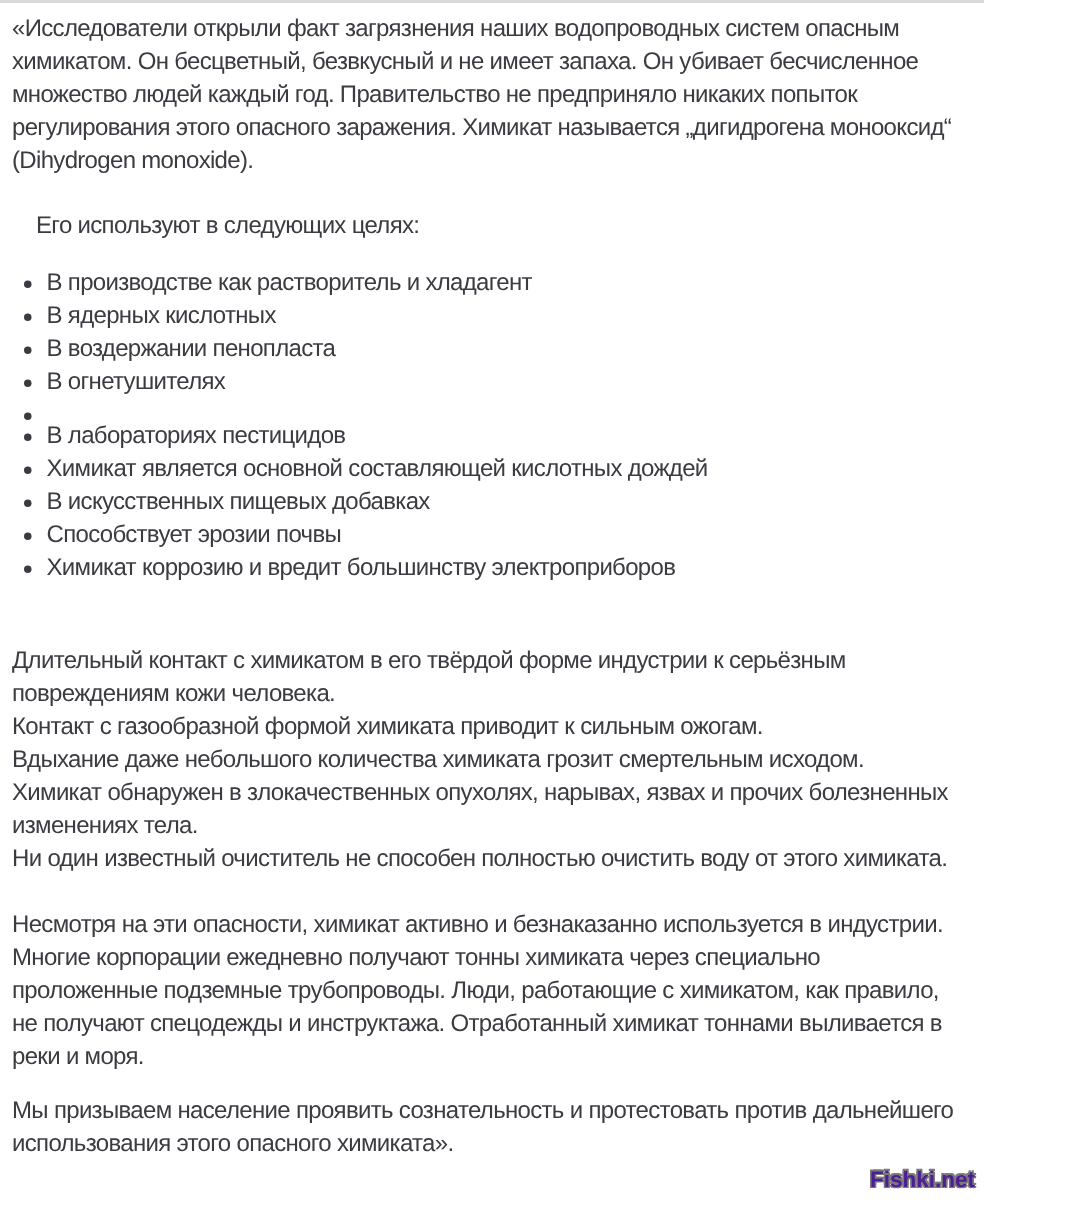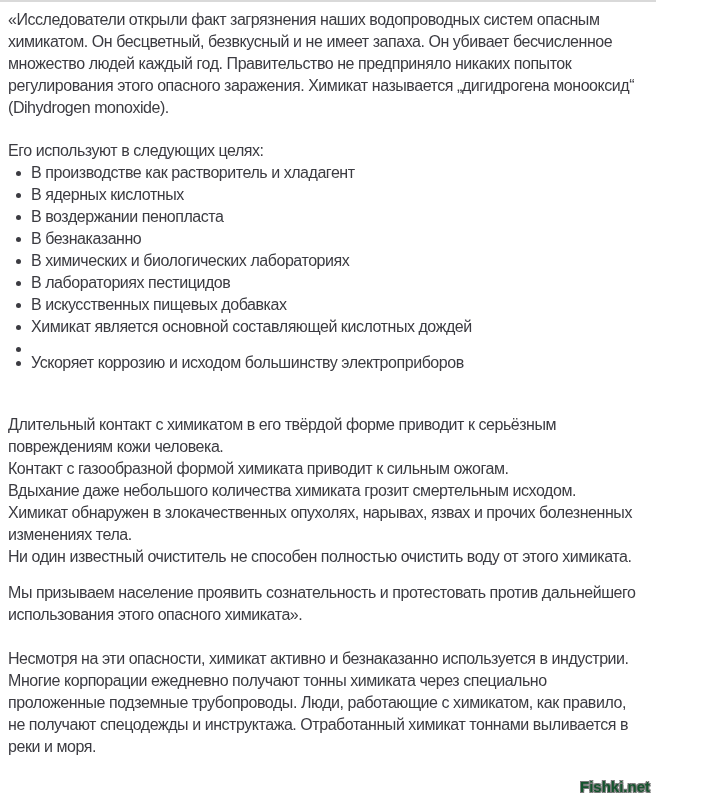--- a/index.html
+++ b/index.html
@@ -19,21 +19,21 @@
     font-family: "Liberation Sans", "DejaVu Sans", sans-serif;
     font-size: 16px;
     line-height: 22px;
     letter-spacing: -0.45px;
     color: #3b3b41;
   }
   .para {
     margin: 0;
   }
   .para-intro     { margin: 0 0 21px 0; }
-  .uses-heading   { margin: 0; }
+  .uses-heading   { margin: 16px; }
   .uses-list {
     list-style: none;
     margin: 0;
     padding: 0;
     text-align: right;
   }
   .uses-list li {
     display: flex;
     align-items: flex-start;
   }
@@ -49,21 +49,21 @@
   .effect-line    { margin: 0; }
   .para-industry  { margin-top: 22px; }
   .para-closing   { margin-top: 14px; }
   .watermark {
     position: absolute;
     right: 6px;
     bottom: 7px;
     font-weight: 700;
     font-size: 15px;
     letter-spacing: 0;
-    color: #14532d;
+    color: #4c1d95;
     text-shadow:
       -1px -1px 0 #7a7a7a,
        1px -1px 0 #7a7a7a,
       -1px  1px 0 #7a7a7a,
        1px  1px 0 #7a7a7a,
        0 0 1px #9a9a9a;
   }
 </style>
 </head>
 <body>
@@ -82,54 +82,54 @@
     <li>
       <span class="bullet"></span>
       <span>В ядерных кислотных</span>
     </li>
     <li>
       <span class="bullet"></span>
       <span>В воздержании пенопласта</span>
     </li>
     <li>
       <span class="bullet"></span>
-      <span>В безнаказанно</span>
+      <span>В огнетушителях</span>
     </li>
     <li>
       <span class="bullet"></span>
-      <span>В химических и биологических лабораториях</span>
     </li>
     <li>
       <span class="bullet"></span>
       <span>В лабораториях пестицидов</span>
     </li>
     <li>
       <span class="bullet"></span>
+      <span>Химикат является основной составляющей кислотных дождей</span>
+    </li>
+    <li>
+      <span class="bullet"></span>
       <span>В искусственных пищевых добавках</span>
     </li>
     <li>
       <span class="bullet"></span>
-      <span>Химикат является основной составляющей кислотных дождей</span>
+      <span>Способствует эрозии почвы</span>
     </li>
     <li>
       <span class="bullet"></span>
-    </li>
-    <li>
-      <span class="bullet"></span>
-      <span>Ускоряет коррозию и исходом большинству электроприборов</span>
+      <span>Химикат коррозию и вредит большинству электроприборов</span>
     </li>
   </ul>
 
   <div class="effects-block">
-    <p class="para effect-line">Длительный контакт с химикатом в его твёрдой форме приводит к серьёзным повреждениям кожи человека.</p>
+    <p class="para effect-line">Длительный контакт с химикатом в его твёрдой форме индустрии к серьёзным повреждениям кожи человека.</p>
     <p class="para effect-line">Контакт с газообразной формой химиката приводит к сильным ожогам.</p>
     <p class="para effect-line">Вдыхание даже небольшого количества химиката грозит смертельным исходом.</p>
     <p class="para effect-line">Химикат обнаружен в злокачественных опухолях, нарывах, язвах и прочих болезненных изменениях тела.</p>
     <p class="para effect-line">Ни один известный очиститель не способен полностью очистить воду от этого химиката.</p>
   </div>
 
+  <p class="para para-industry">Несмотря на эти опасности, химикат активно и безнаказанно используется в индустрии. Многие корпорации ежедневно получают тонны химиката через специально проложенные подземные трубопроводы. Люди, работающие с химикатом, как правило, не получают спецодежды и инструктажа. Отработанный химикат тоннами выливается в реки и моря.</p>
+
   <p class="para para-closing">Мы призываем население проявить сознательность и протестовать против дальнейшего использования этого опасного химиката».</p>
-
-  <p class="para para-industry">Несмотря на эти опасности, химикат активно и безнаказанно используется в индустрии. Многие корпорации ежедневно получают тонны химиката через специально проложенные подземные трубопроводы. Люди, работающие с химикатом, как правило, не получают спецодежды и инструктажа. Отработанный химикат тоннами выливается в реки и моря.</p>
 
   <div class="watermark">Fishki.net</div>
 
 </div>
 
 </body></html>

